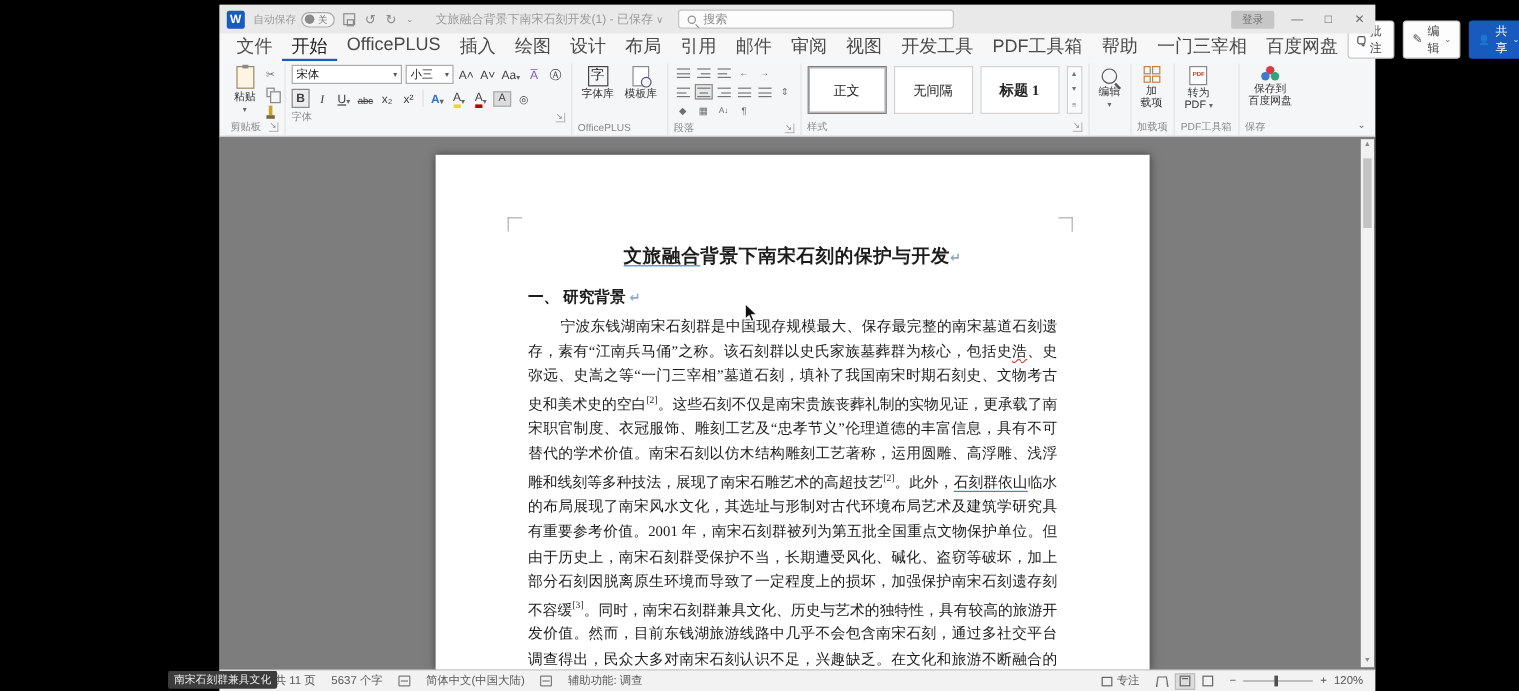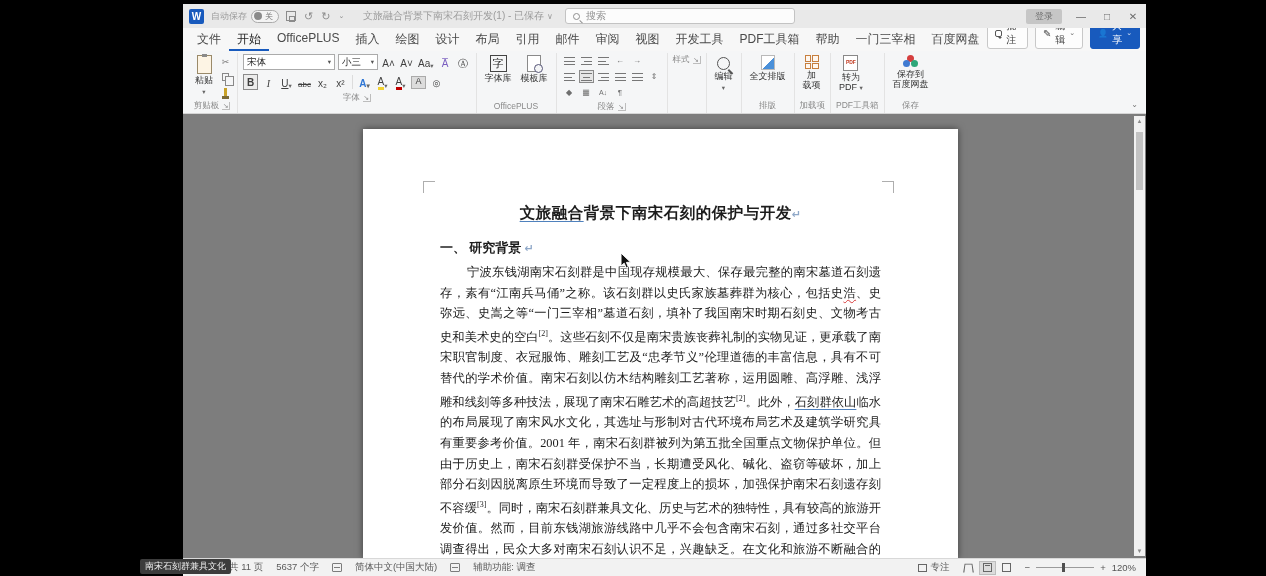--- a/index.html
+++ b/index.html
@@ -30,39 +30,39 @@
                 gap:6px; padding:0 7px; color:#909090; font-size:10px; }
   .mag { width:7px; height:7px; border:1px solid #8f8f8f; border-radius:50%; position:relative; flex:0 0 auto; }
   .mag::after { content:''; position:absolute; left:6px; top:6px; width:4px; height:1px;
                 background:#8f8f8f; transform:rotate(45deg); transform-origin:0 0; }
   .title-right { margin-left:auto; display:flex; align-items:center; gap:12px; }
   .account-badge { background:#c6c6c6; color:#6f6f6f; font-size:9px; padding:1px 9px; border-radius:2px; }
   .winbtn { color:#6b6b6b; font-size:10px; width:14px; text-align:center; }
 
   
   .tabsrow { height:23px; background:#f7f7f7; display:flex; align-items:flex-end; padding:0 6px; flex:0 0 auto; }
-  .tab { padding:4px 8px 3px; font-size:12px; color:#4a4a4a; white-space:nowrap; }
+  .tab { padding:4px 8px 3px; font-size:15px; color:#4a4a4a; white-space:nowrap; }
   .tab.active { font-weight:normal; color:#1f1f1f; border-bottom:2px solid #185abd; padding-bottom:1px; }
   .tabs-right { margin-left:auto; display:flex; gap:7px; align-items:center; padding-bottom:2px; }
   .pill-btn { border:1px solid #c8c8c8; border-radius:3px; padding:1px 7px; font-size:10px;
               background:#fdfdfd; color:#444; display:flex; gap:4px; align-items:center; }
   .pill-btn .caret { font-size:7px; color:#666; }
   .share-btn { background:#185abd; border-color:#185abd; color:#fff; }
   .share-btn .caret { color:#dce6f5; }
   .bubble { width:9px; height:7px; border:1px solid #555; border-radius:2px; position:relative; }
   .bubble::after { content:''; position:absolute; left:2px; top:6px; border:2px solid transparent; border-top-color:#555; }
 
   
   .ribbon { height:63px; background:#f5f6f7; border-bottom:1px solid #d5d5d5; display:flex;
             padding:2px 2px 0 4px; flex:0 0 auto; position:relative; font-size:9.5px; }
   .rgroup { display:flex; flex-direction:column; padding:0 5px; }
   .rgroup + .rgroup { border-left:1px solid #e3e3e3; }
   .rgroup-body { flex:1; display:flex; align-items:flex-start; gap:3px; }
   .rgroup-label { height:14px; font-size:8.5px; color:#8a8a8a; display:flex; align-items:center;
-                  justify-content:center; gap:3px; white-space:nowrap; }
+                  justify-content:space-between; gap:3px; white-space:nowrap; }
   .launcher { font-size:7px; color:#8a8a8a; border:1px solid #bdbdbd; border-top:none; border-left:none;
               width:8px; height:8px; line-height:7px; text-align:center; }
   .bigbtn { display:flex; flex-direction:column; align-items:center; gap:2px; padding:2px 3px;
             font-size:9px; color:#333; text-align:center; line-height:1.1; }
   .caret-s { font-size:6.5px; color:#666; }
 
   .icon-clipboard { width:15px; height:19px; background:#fdf4e4; border:1px solid #9a8a6a; position:relative; }
   .icon-clipboard::before { content:''; position:absolute; left:4px; top:-2px; width:5px; height:3px; background:#8a8a8a; }
   .smallcol { display:flex; flex-direction:column; gap:3px; padding-top:3px; }
   .sicon { width:13px; height:12px; display:flex; align-items:center; justify-content:center; font-size:9px; color:#777; }
@@ -371,48 +371,47 @@
             <span class="picon">¶</span>
           </div>
         </div>
         <div class="rgroup-label">
           <span>段落</span>
           <span class="launcher">↘</span>
         </div>
       </div>
 
       <div class="rgroup">
+        <div class="rgroup-body" style="gap:6px;padding-top:2px;">
+          <span class="style-card sel">正文</span>
+          <span class="style-card">无间隔</span>
+          <span class="style-card h1">标题 1</span>
+          <span class="style-scroll">
+              <span>▲</span>
+              <span>▼</span>
+              <span>≡</span>
+            </span>
+        </div>
         <div class="rgroup-label">
           <span>样式</span>
           <span class="launcher">↘</span>
         </div>
       </div>
 
       <div class="rgroup">
         <div class="rgroup-body">
           <div class="bigbtn">
             <span class="icon-find"></span>
             <span>编辑</span>
             <span class="caret-s">▾</span>
           </div>
         </div>
         <div class="rgroup-label"></div>
       </div>
 
-      <div class="rgroup">
-        <div class="rgroup-body">
-          <div class="bigbtn">
-            <span class="icon-paiban"></span>
-            <span>全文排版</span>
-          </div>
-        </div>
-        <div class="rgroup-label">
-            <span>排版</span>
-          </div>
-      </div>
 
       <div class="rgroup">
         <div class="rgroup-body">
           <div class="bigbtn">
             <span class="icon-addin">
                 <span></span>
                 <span></span>
                 <span></span>
                 <span></span>
               </span>

